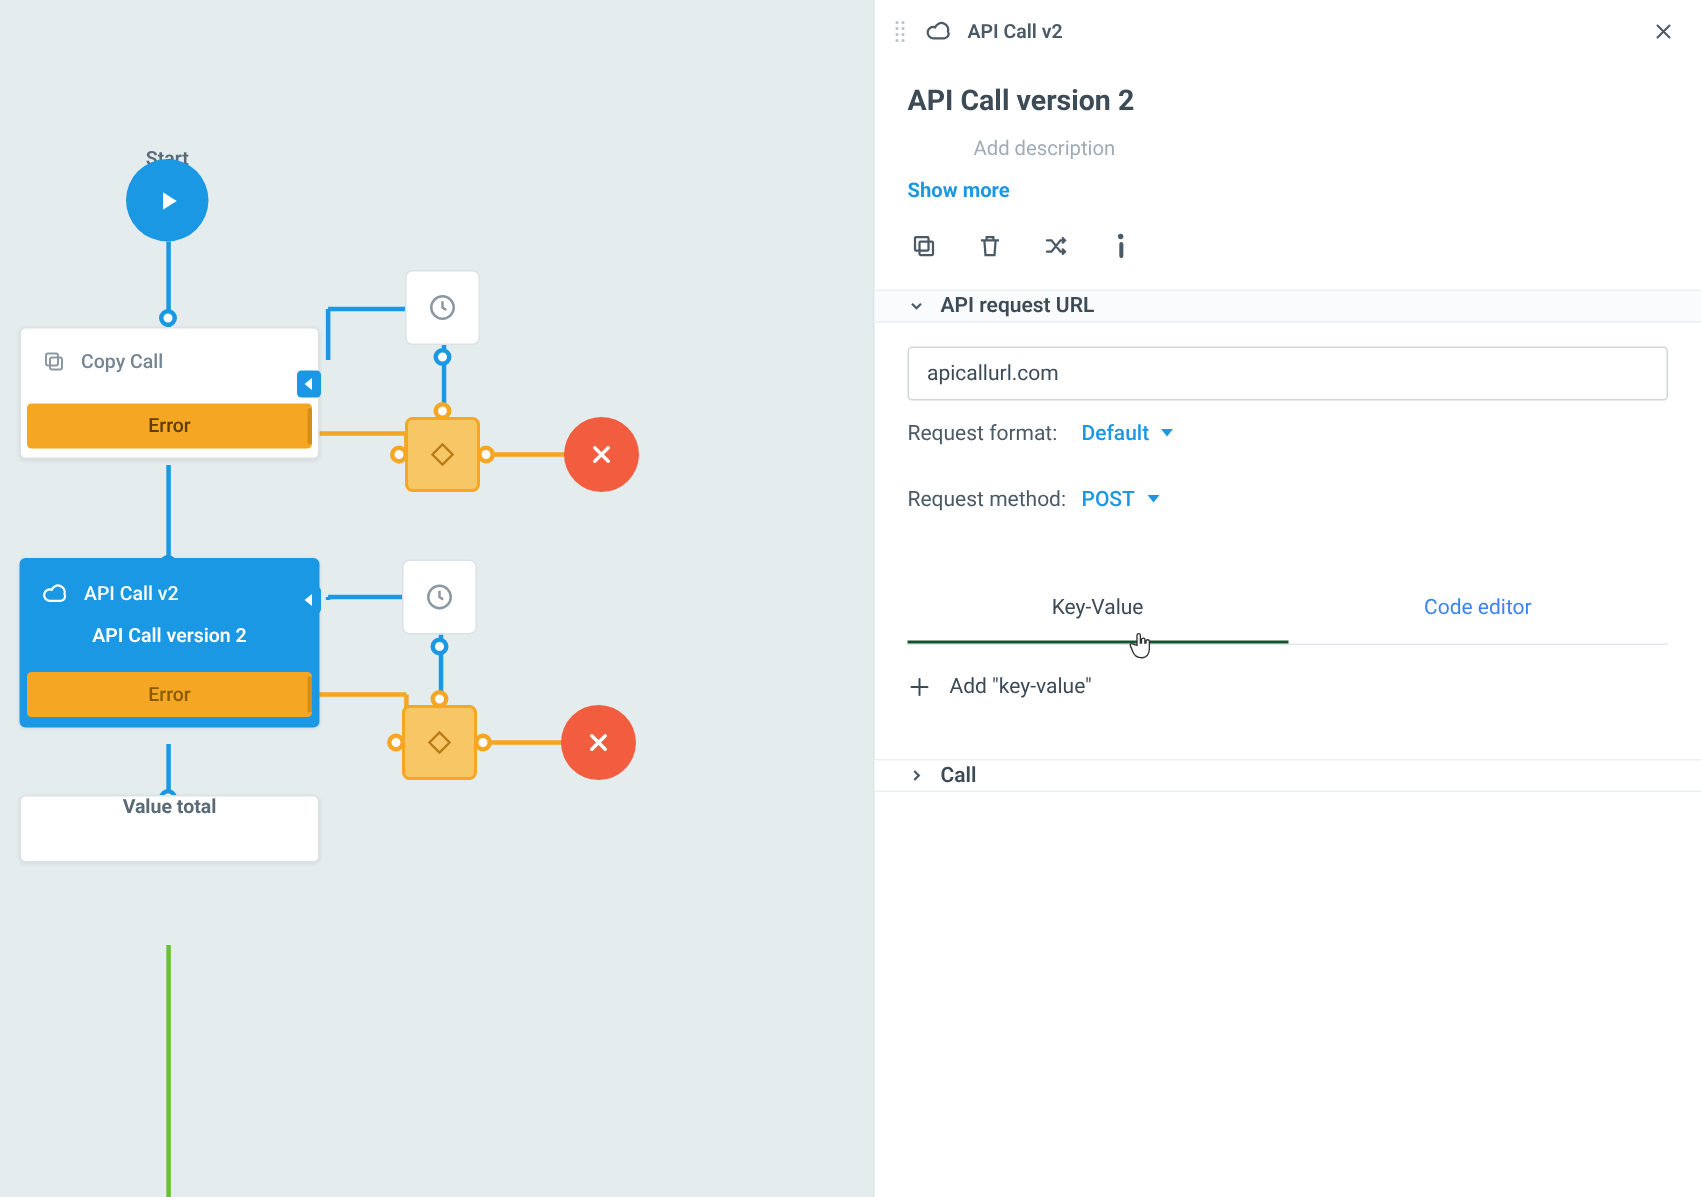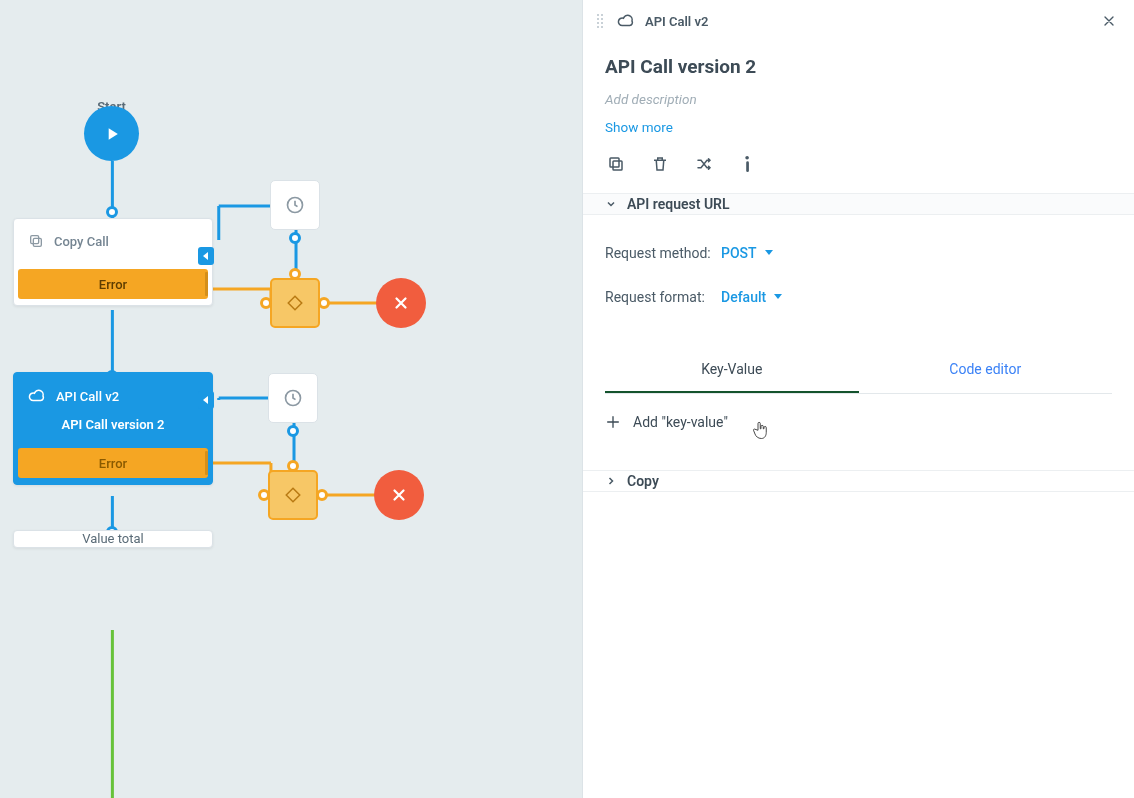--- a/index.html
+++ b/index.html
@@ -93,22 +93,23 @@
   .task-card .subtitle {
     font-size: 13px;
     font-weight: 600;
     color: #fff;
     padding: 0 14px 8px 14px;
     text-align: center;
   }
   .task-card .value-sub {
     font-size: 13px;
     color: #5a6b77;
-    padding: 0 14px 1px 14px;
+    padding: 0 14px 28px 14px;
     text-align: center;
+    font-weight: bold;
   }
 
   .error-pill {
     margin: 8px 4px 6px 4px;
     height: 30px;
     background: #f5a623;
     border-radius: 3px;
     display: flex; align-items: center; justify-content: center;
     font-size: 13px;
     color: #5e3d00;
@@ -181,24 +182,24 @@
   .panel-title {
     font-size: 19px;
     font-weight: 700;
     color: #3d4b56;
     margin-bottom: 10px;
     line-height: 1.4;
   }
   .placeholder {
     color: #a0adb6;
     font-size: 13.5px;
-    font-style: italic;
     margin-bottom: 12px;
-  }
-  .link { color: #1a98e3; font-size: 13.5px; cursor: pointer; font-weight: 400;}
+    margin-left: 44px;
+  }
+  .link { color: #1a98e3; font-size: 13.5px; cursor: pointer; font-weight: 700;}
   .action-row {
     display: flex; gap: 22px;
     padding: 18px 0 18px 0;
     align-items: center;
   }
   .act-btn {
     width: 22px; height: 22px;
     display:flex; align-items:center; justify-content:center;
     cursor: pointer;
     color: #4a5a66;
@@ -482,55 +483,56 @@
       </div>
     </div>
 
     <div class="section-header">
       <svg width="12" height="12" viewBox="0 0 24 24" fill="none" stroke="#4a5a66" stroke-width="3">
           <path d="M6 9l6 6 6-6"></path>
         </svg>
       <span>API request URL</span>
     </div>
     <div class="section-content">
-
+      <input class="text-input" value="apicallurl.com" style="">
+
+      <div class="form-row">
+        <span class="lbl">Request format:</span>
+        <span class="select-link">
+          <span>Default</span>
+          <span class="tri-down"></span>
+        </span>
+      </div>
       <div class="form-row">
         <span class="lbl">Request method:</span>
         <span class="select-link">
           <span>POST</span>
           <span class="tri-down"></span>
         </span>
       </div>
-      <div class="form-row">
-        <span class="lbl">Request format:</span>
-        <span class="select-link">
-          <span>Default</span>
-          <span class="tri-down"></span>
-        </span>
-      </div>
     </div>
 
     <div class="section-content" style="padding-top:4px">
       <div class="tabs">
         <div class="tab active">Key-Value</div>
         <div class="tab">Code editor</div>
       </div>
       <div class="add-kv">
         <svg width="16" height="16" viewBox="0 0 24 24" fill="none" stroke="#3d4b56" stroke-width="2" stroke-linecap="round">
             <path d="M12 4v16M4 12h16"></path>
           </svg>
         <span>Add "key-value"</span>
       </div>
     </div>
 
     <div class="section-header collapsed">
       <svg width="12" height="12" viewBox="0 0 24 24" fill="none" stroke="#4a5a66" stroke-width="3">
           <path d="M9 6l6 6-6 6"></path>
         </svg>
-      <span>Copy</span>
+      <span>Call</span>
     </div>
   </div>
 
   <svg class="cursor-hand" width="18" height="22" viewBox="0 0 24 28" fill="#fff" stroke="#333" stroke-width="1.2">
     <path d="M8 13V4a1.5 1.5 0 0 1 3 0v7h1V8a1.5 1.5 0 0 1 3 0v3h1V9.5a1.5 1.5 0 0 1 3 0V16c0 4-2 8-6.5 8S5 21 4 18l-2-5c-.4-1 .8-2 1.8-1.4L8 13z"></path>
   </svg>
 
 </div>
 
 </body></html>

